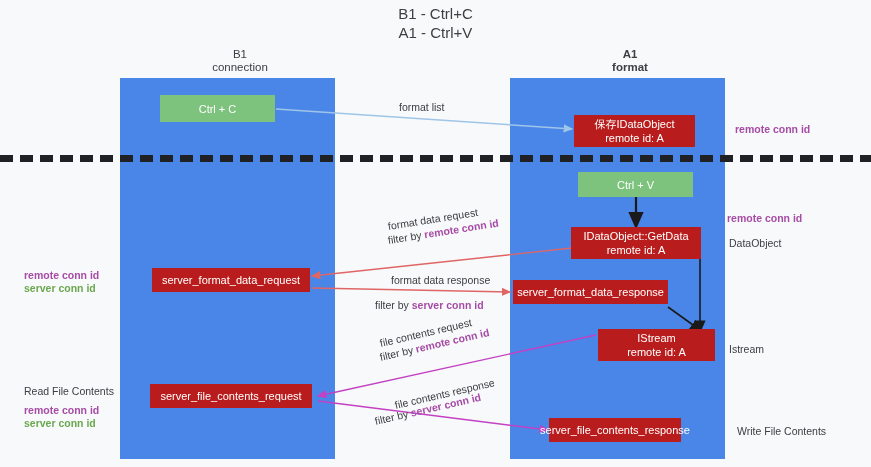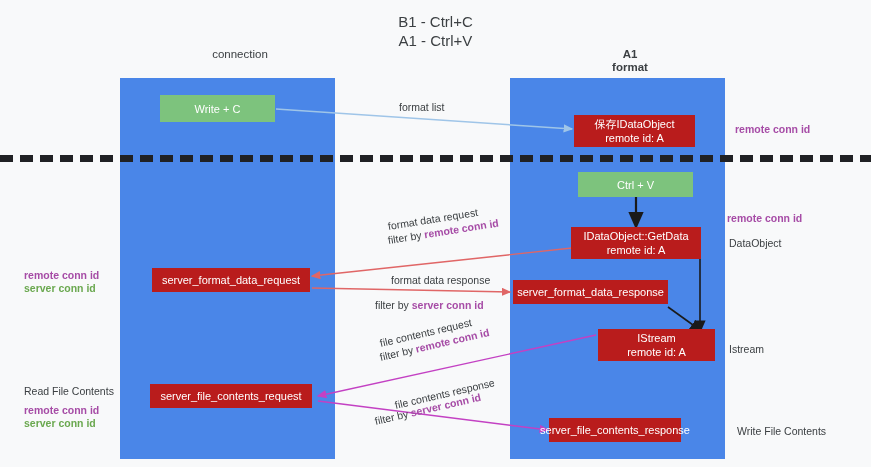--- a/index.html
+++ b/index.html
@@ -14,21 +14,21 @@
     position: relative;
     width: 871px;
     height: 467px;
     background: #f8f9fa;
     overflow: hidden;
   }
   .abs { position: absolute; }
 
   
   .title {
-    left: 0; top: 12px;
+    left: 0; top: 4px;
     width: 871px;
     text-align: center;
     font-size: 15px;
     color: #3c4043;
     line-height: 19px;
   }
 
   
   .col-head {
     text-align: center;
@@ -110,20 +110,21 @@
 <body>
 
 <div id="canvas">
 
   <div class="abs title">
     <div>B1 - Ctrl+C</div>
     <div>A1 - Ctrl+V</div>
   </div>
 
   <div class="abs col-head" style="left:145px; top:48px; width:190px;">
+    <div>B1</div>
     <div>connection</div>
   </div>
   <div class="abs col-head" style="left:535px; top:48px; width:190px;font-weight:bold;">
     <div>A1</div>
     <div>format</div>
   </div>
 
   <div class="abs lane" style="left:120px; top:78px; width:215px; height:381px;"></div>
   <div class="abs lane" style="left:510px; top:78px; width:215px; height:381px;"></div>
 
@@ -156,21 +157,21 @@
     <line x1="700" y1="255" x2="700" y2="330" stroke="#1a1a1a" stroke-width="1.6" marker-end="url(#arrBlk)"></line>
 
     <line x1="596" y1="335" x2="318" y2="396" stroke="#c341c3" stroke-width="1.4" marker-end="url(#arrMag)"></line>
 
     <line x1="318" y1="401" x2="548" y2="430" stroke="#c341c3" stroke-width="1.4" marker-end="url(#arrMag)"></line>
   </svg>
 
   <div class="abs divider"></div>
 
   <div class="abs box box-green" style="left:160px; top:95px; width:115px; height:27px;">
-    <span>Write + C</span>
+    <span>Ctrl + C</span>
   </div>
 
   <div class="abs box box-orange" style="left:574px; top:115px; width:121px; height:32px;">
     <span>保存IDataObject</span>
     <span>remote id: A</span>
   </div>
 
   <div class="abs box box-green" style="left:578px; top:172px; width:115px; height:25px;">
     <span>Ctrl + V</span>
   </div>

